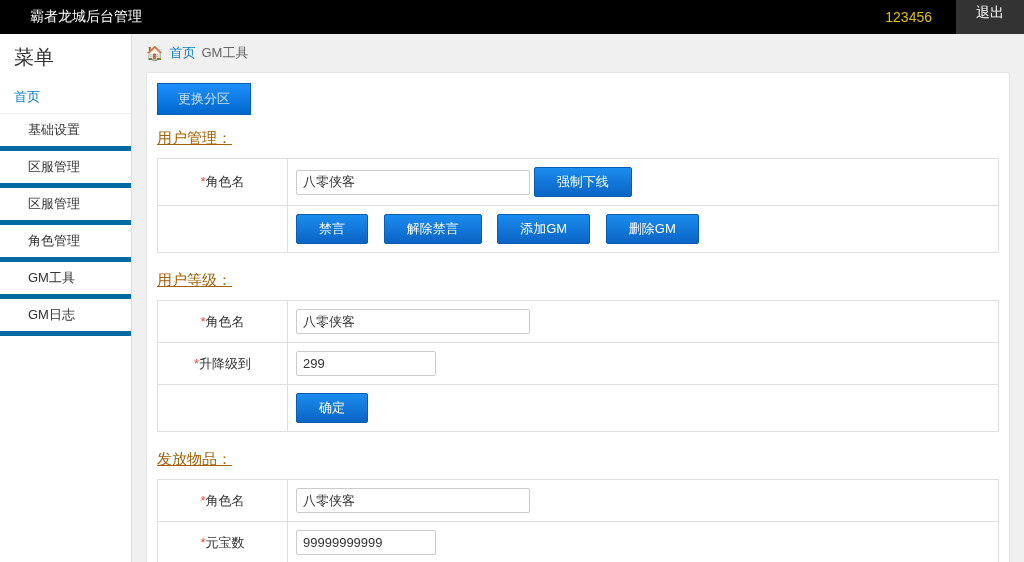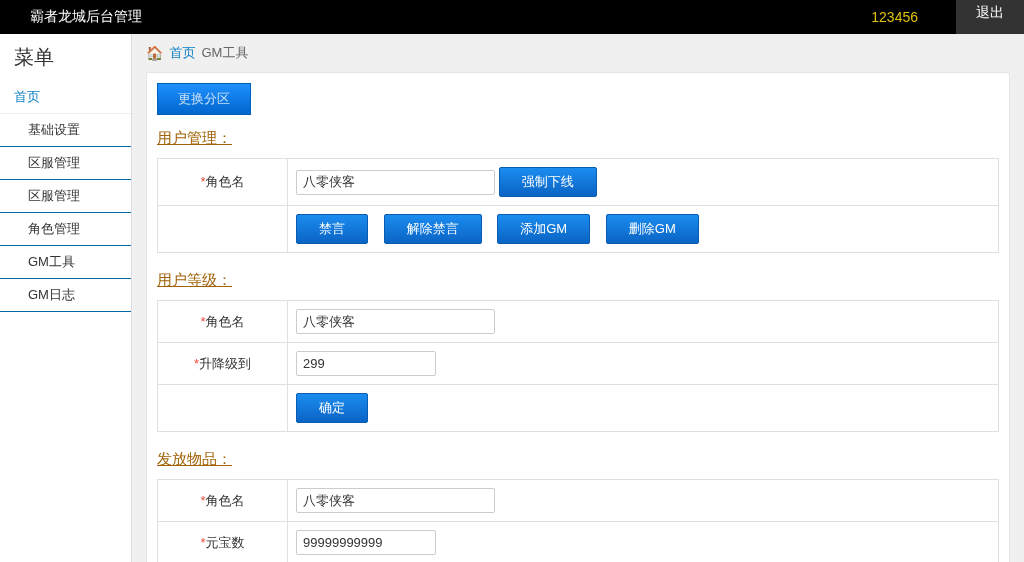--- a/index.html
+++ b/index.html
@@ -1,49 +1,49 @@
 <!DOCTYPE html>
 <html><head>
   <meta charset="utf-8">
   <style>
     * { margin: 0; padding: 0; box-sizing: border-box; }
     body { font-family: "Microsoft YaHei", Arial, sans-serif; font-size: 13px; color: #333; background: #fff; }
     
-    .topbar { height: 34px; background: #000; display: flex; align-items: center; gap: 14px; }
+    .topbar { height: 34px; background: #000; display: flex; align-items: center; }
     .topbar-title { color: #fff; padding-left: 30px; font-size: 14px; flex: 1; }
     .topbar-user { background: #000; color: #e0c00f; padding: 0 24px; height: 34px; line-height: 34px; font-size: 14px; }
     .topbar-logout { background: #333; color: #fff; padding: 0 20px; height: 44px; line-height: 34px; font-size: 14px; cursor: pointer; }
     
     .layout { display: flex; min-height: calc(100vh - 34px); }
     
     .sidebar { width: 132px; border-right: 1px solid #ddd; }
     .sidebar-header { padding: 10px 14px; font-size: 20px; color: #333; }
     .sidebar-item { display: block; padding: 7px 14px; color: #0b7ec4; border-bottom: 1px solid #eee; cursor: pointer; font-size: 13px; }
-    .sidebar-subitem { display: block; padding: 7px 14px 7px 28px; color: #333; border-bottom: 1px solid #0369a1; cursor: pointer; font-size: 13px; }
+    .sidebar-subitem { display: block; padding: 7px 14px 7px 28px; color: #333; border-bottom: 5px solid #0369a1; cursor: pointer; font-size: 13px; }
     
     .main { flex: 1; background: #f0f0f0; padding: 0; }
     
     .breadcrumb { background: #f0f0f0; padding: 10px 14px; display: flex; align-items: center; gap: 6px; font-size: 13px; }
     .breadcrumb .home-icon { font-size: 14px; }
     .breadcrumb-link { color: #0b7ec4; cursor: pointer; }
     .breadcrumb-current { color: #666; }
     
     .content { background: #fff; margin: 0 14px 14px 14px; padding: 10px 0 14px 0; border: 1px solid #e5e5e5; border-radius: 2px; }
     
     .section-btn { display: inline-block; background: linear-gradient(to bottom, #1e90ff, #0066cc); color: #c8e0f5; padding: 6px 20px; margin: 0 0 10px 10px; border: 1px solid #0060b8; font-size: 13px; cursor: pointer; }
     
     .section-title { padding: 4px 10px; font-size: 15px; color: #a16207; text-decoration: underline; }
     
     .form-table { width: calc(100% - 20px); margin: 6px 10px 0 10px; border-collapse: collapse; border: 1px solid #e0e0e0; }
     .form-table td { padding: 8px; border: 1px solid #e0e0e0; vertical-align: middle; }
     .form-table td.label-cell { width: 130px; text-align: center; padding-right: 8px; font-size: 13px; color: #333; }
     .form-table td.value-cell { }
     .req { color: #e74c3c; }
     
-    .txt-input { border: 1px solid #ccc; padding: 4px 6px; font-size: 13px; color: #333; width: 199px; border-radius: 2px; }
+    .txt-input { border: 1px solid #ccc; padding: 4px 6px; font-size: 13px; color: #333; width: 234px; border-radius: 2px; }
     .txt-input.small { width: 140px; }
     .txt-input::placeholder { color: #aaa; }
     
     .btn { display: inline-block; background: linear-gradient(to bottom, #1b8cf0, #0a64c4); color: #fff; border: 1px solid #0a5cb0; padding: 5px 22px; font-size: 13px; cursor: pointer; border-radius: 2px; margin-right: 10px; }
     
     .action-row { padding: 8px; }
     .action-row .btn { margin-right: 12px; }
     
     .gap { height: 14px; }
   </style>

